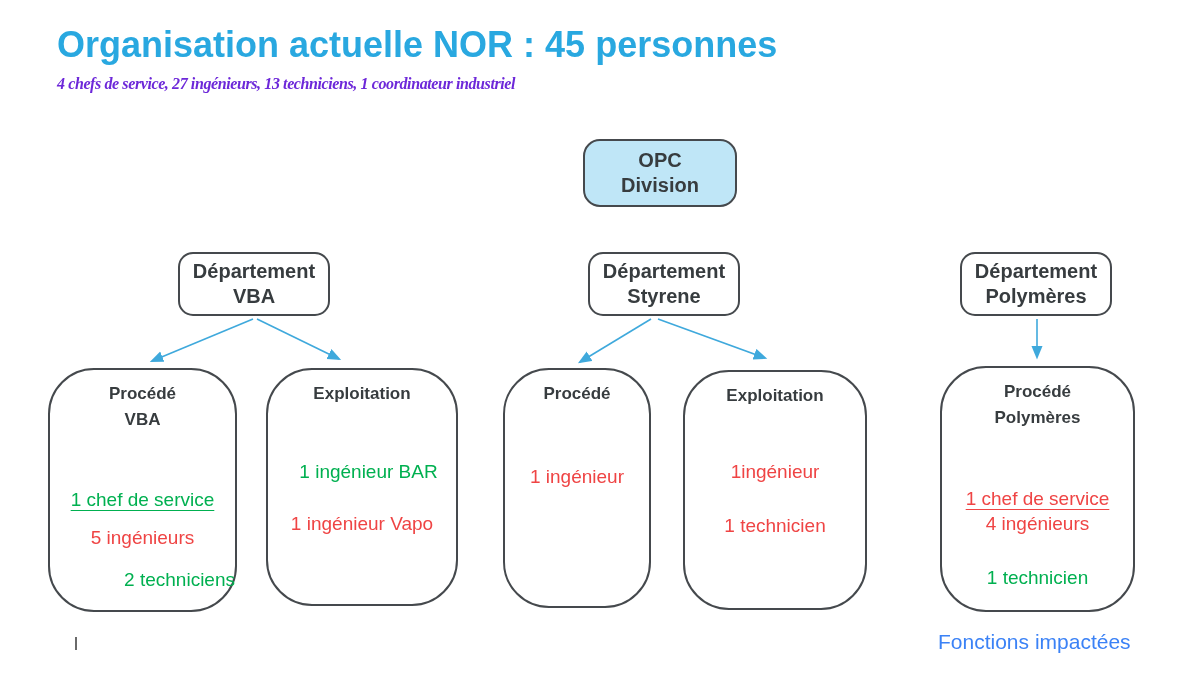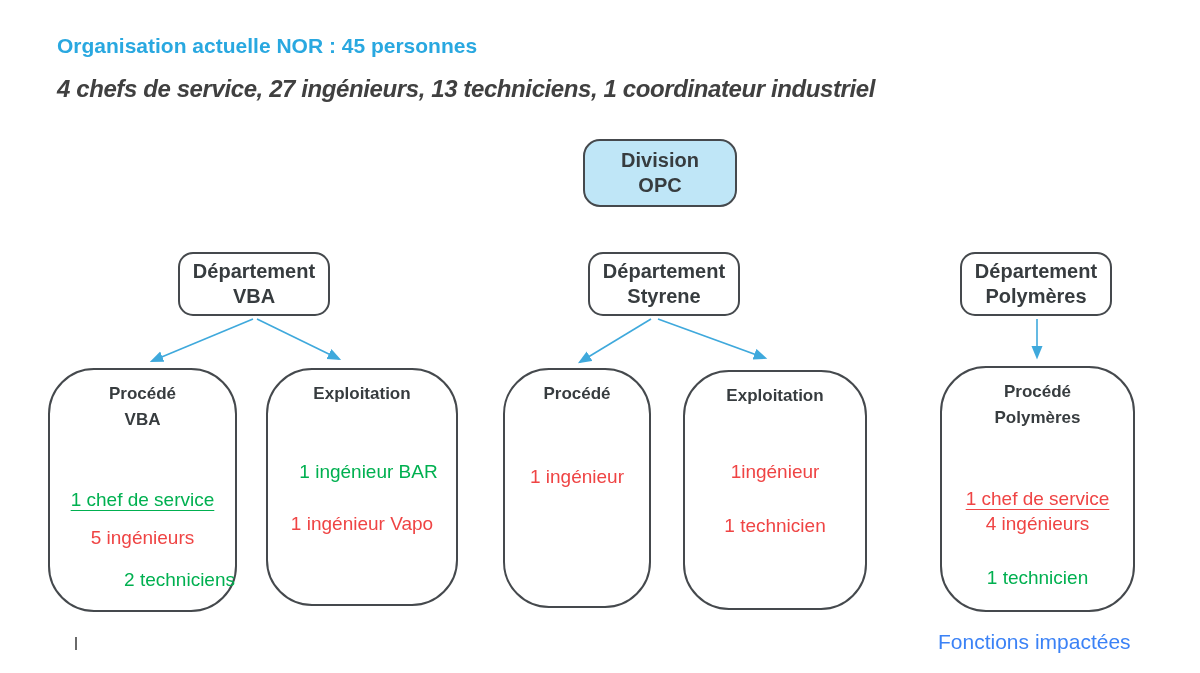--- a/index.html
+++ b/index.html
@@ -8,36 +8,37 @@
     width: 1200px;
     height: 673px;
     background: #ffffff;
     overflow: hidden;
     font-family: "Liberation Sans", sans-serif;
   }
 
   .slide-title {
     position: absolute;
     left: 57px;
-    top: 34px;
-    font-size: 21px;
+    top: 24px;
+    font-size: 36px;
     font-weight: bold;
     color: #29a8e0;
     white-space: nowrap;
   }
   .slide-subtitle {
     position: absolute;
     left: 57px;
     top: 75px;
-    font-size: 24px;
+    font-size: 16px;
     font-style: italic;
     font-weight: bold;
     letter-spacing: -0.4px;
-    color: #404040;
+    color: #6d28d9;
     white-space: nowrap;
+    font-family: Liberation Serif, serif;
   }
 
   .box {
     position: absolute;
     box-sizing: border-box;
     border: 2px solid #45494d;
     background: #ffffff;
     color: #373c3f;
     text-align: center;
   }
@@ -110,22 +111,22 @@
       </marker>
     </defs>
     <line x1="253" y1="319" x2="152" y2="361" stroke="#3fa9dc" stroke-width="1.6" marker-end="url(#arrowhead)"></line>
     <line x1="257" y1="319" x2="339" y2="359" stroke="#3fa9dc" stroke-width="1.6" marker-end="url(#arrowhead)"></line>
     <line x1="651" y1="319" x2="580" y2="362" stroke="#3fa9dc" stroke-width="1.6" marker-end="url(#arrowhead)"></line>
     <line x1="658" y1="319" x2="765" y2="358" stroke="#3fa9dc" stroke-width="1.6" marker-end="url(#arrowhead)"></line>
     <line x1="1037" y1="319" x2="1037" y2="357" stroke="#3fa9dc" stroke-width="1.6" marker-end="url(#arrowhead)"></line>
   </svg>
 
   <div class="box node opc" style="left:583px; top:139px; width:154px; height:68px;">
+    <span>OPC</span>
     <span>Division</span>
-    <span>OPC</span>
   </div>
 
   <div class="box node" style="left:178px; top:252px; width:152px; height:64px;">
     <span>Département</span>
     <span>VBA</span>
   </div>
 
   <div class="box node" style="left:588px; top:252px; width:152px; height:64px;">
     <span>Département</span>
     <span>Styrene</span>

